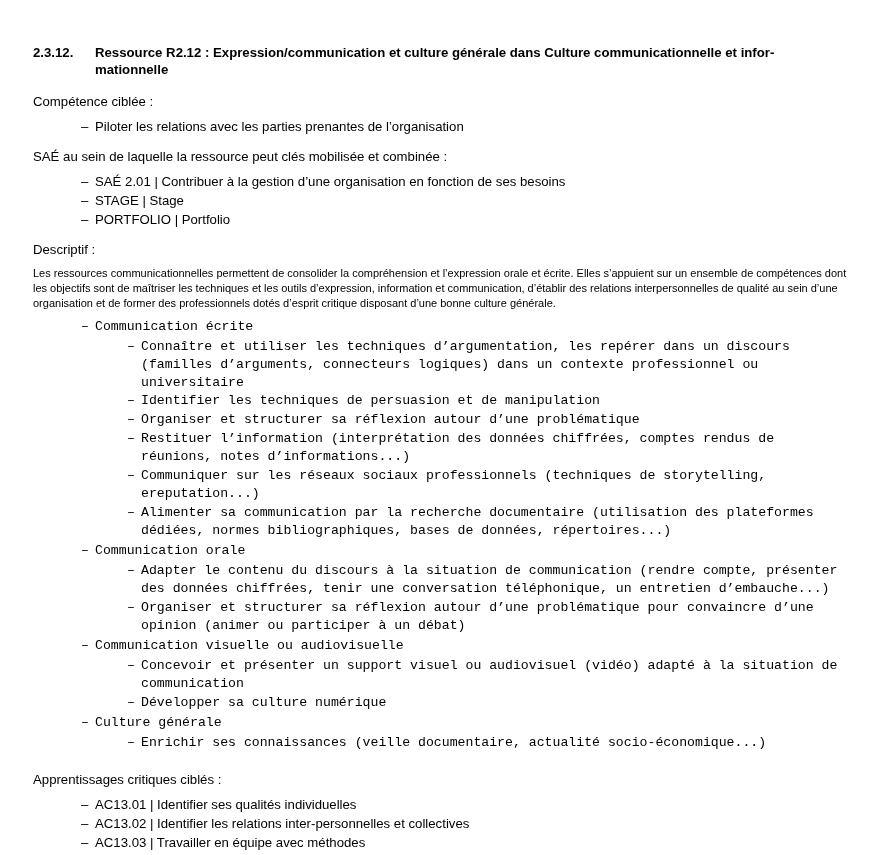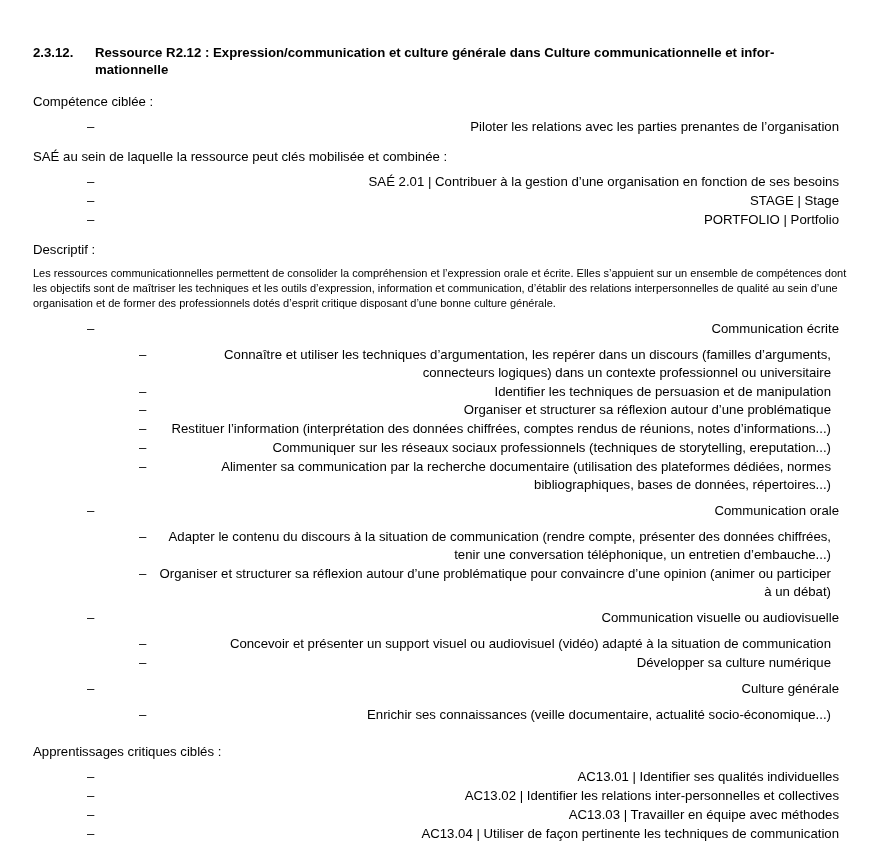--- a/index.html
+++ b/index.html
@@ -45,44 +45,43 @@
   }
   .spacer-sm { height: 7px; }
   .para {
     font-size: 11px;
     line-height: 1.38;
     margin: 0 0 6px 0;
     text-align: left;
   }
   ul.dash-list {
     list-style: none;
-    margin: 8px;
+    margin: 2px;
     padding: 0 0 0 46px;
-    text-align: right;
   }
   ul.dash-list.sub {
     padding-left: 30px;
   }
   ul.dash-list > li {
     position: relative;
     font-size: 13.2px;
     line-height: 1.36;
     padding-left: 14px;
     margin: 0 0 1px 0;
   }
   ul.dash-list > li::before {
     content: "\2013";
     position: absolute;
     left: 0;
     top: 0;
   }
   li.tight { margin-bottom: 0; }
   .li-wrap { display: block; }
   .comp-block { margin-bottom: 12px; }
-  .desc-list-wrap { margin-top: 4px; }
+  .desc-list-wrap { margin-top: 4px; font-family: Liberation Mono, monospace; }
 </style>
 </head>
 <body>
 
 <div class="page">
 
   <div class="section-heading">
     <span class="section-number">2.3.12.</span>
     <span class="section-title">Ressource R2.12 : Expression/communication et culture générale dans Culture communicationnelle et infor-mationnelle</span>
   </div>

